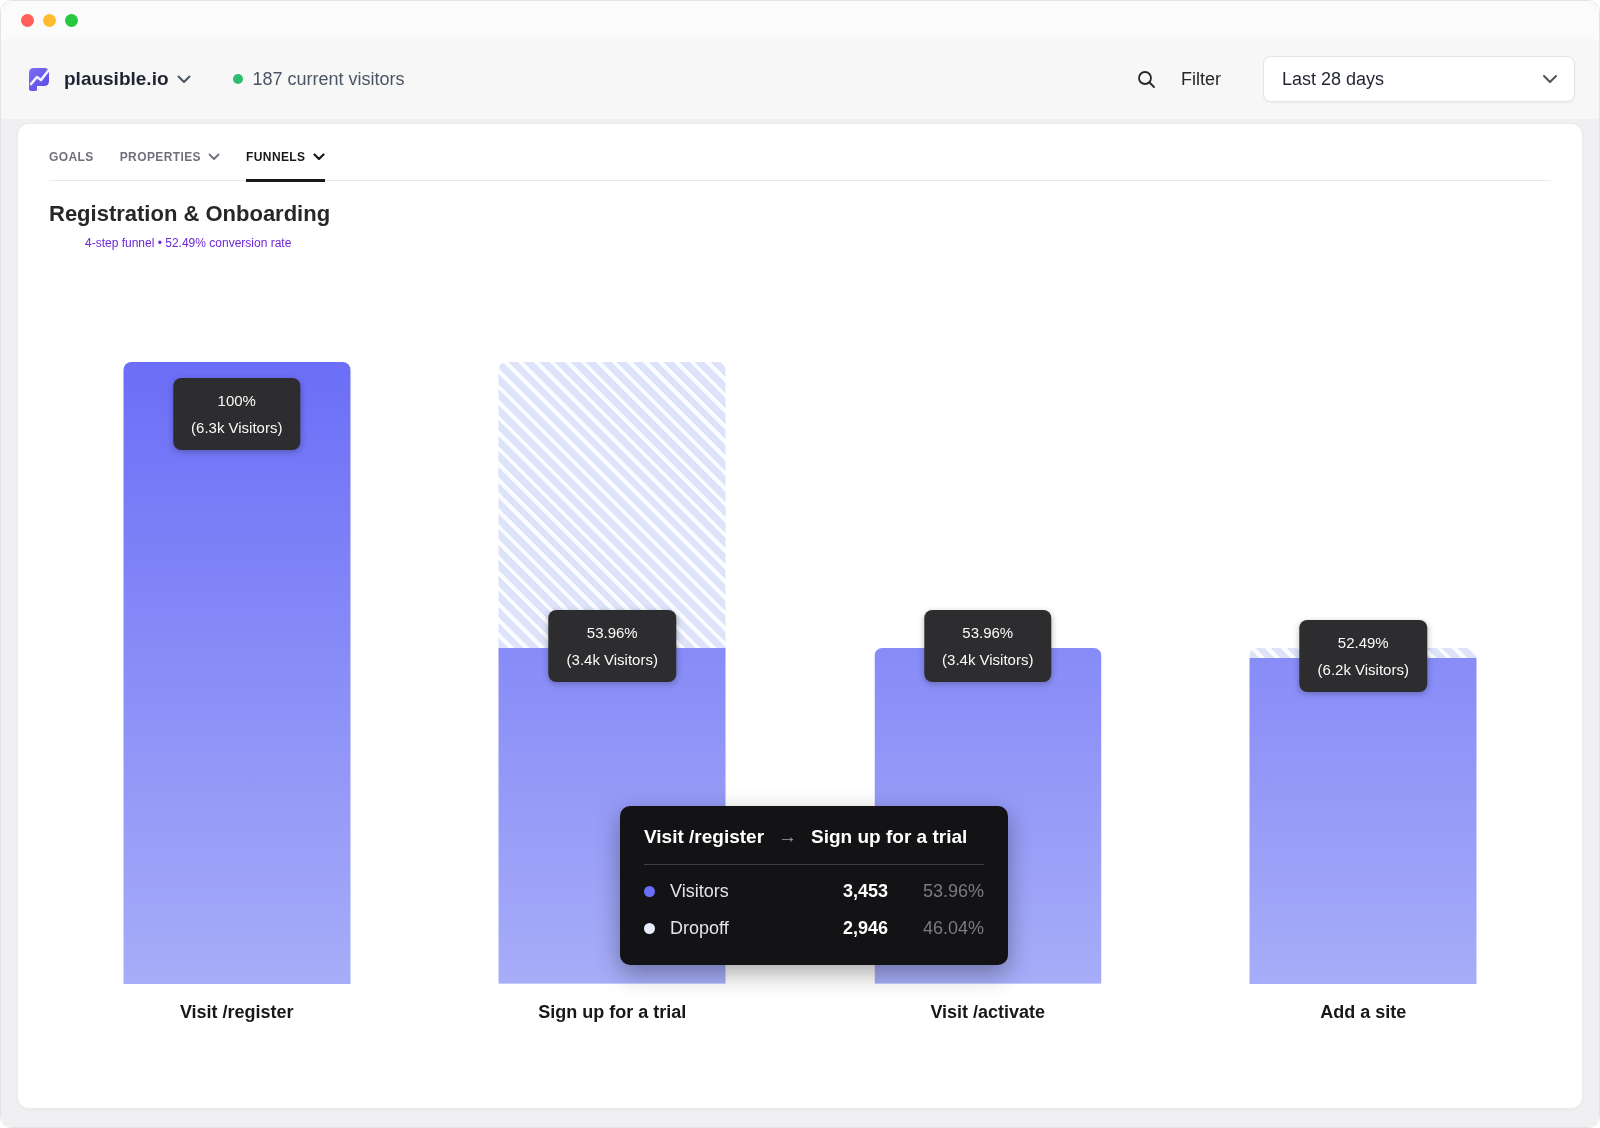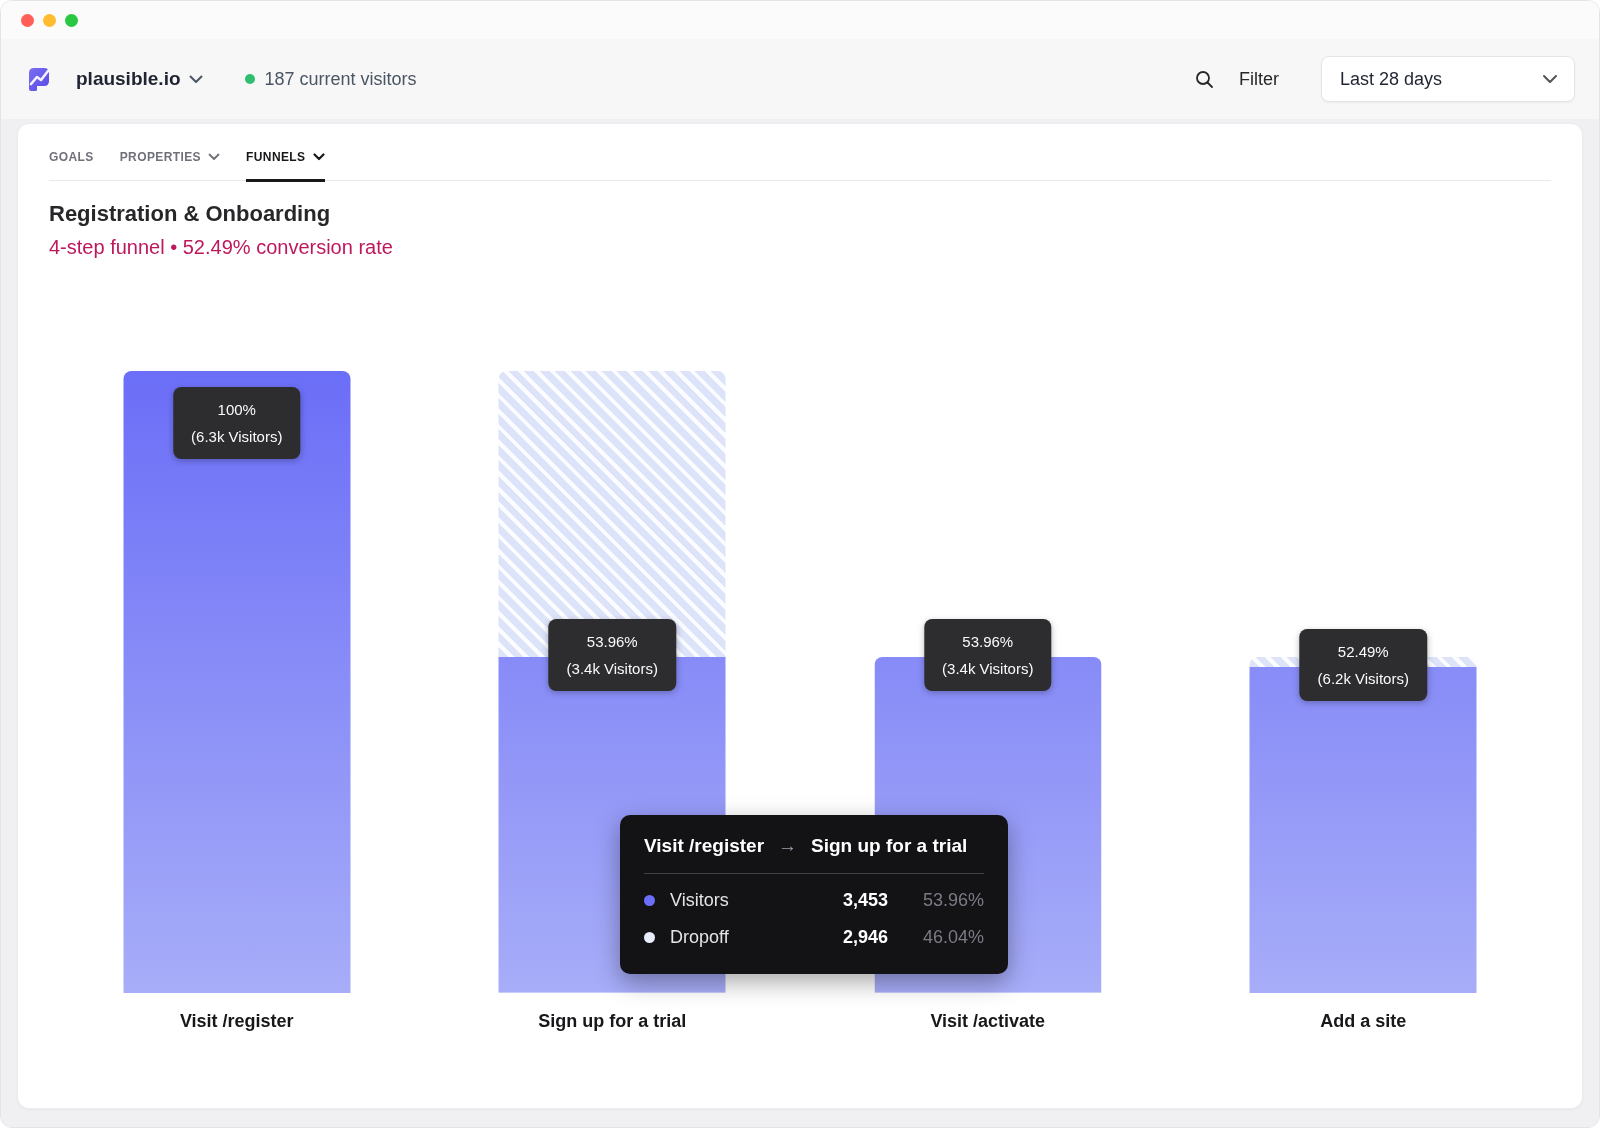--- a/index.html
+++ b/index.html
@@ -7,48 +7,48 @@
   .window {
     position:relative; width:1600px; height:1128px; margin:0 auto;
     background:#ffffff; border:1px solid #e4e4e7; border-radius:12px; overflow:hidden;
   }
   
   .titlebar { height:38px; background:#fbfbfc; display:flex; align-items:center; padding-left:20px; gap:9px; }
   .light { width:13px; height:13px; border-radius:50%; }
   
   .appheader { height:80px; background:#f7f7f8; display:flex; align-items:center; padding:0 24px; }
   .logo { width:28px; height:28px; flex:none; }
-  .sitename { margin-left:23px; font-size:19px; font-weight:bold; color:#1f2430; }
+  .sitename { margin-left:11px; font-size:19px; font-weight:bold; color:#1f2430; }
   .chev { color:#4b5563; margin-left:8px; display:flex; }
   .live { display:flex; align-items:center; margin-left:42px; gap:10px; }
   .live-dot { width:10px; height:10px; border-radius:50%; background:#2fbe70; }
   .live-text { font-size:18px; color:#4b5563; }
   .spacer { flex:1; }
   .filter-btn { display:flex; align-items:center; gap:25px; color:#27272a; font-size:18px; margin-right:42px; cursor:pointer; }
   .datebox {
-    width:254px; height:46px; background:#ffffff; border:1px solid #e4e4e7; border-radius:8px;
+    width:312px; height:46px; background:#ffffff; border:1px solid #e4e4e7; border-radius:8px;
     display:flex; align-items:center; justify-content:space-between; padding:0 16px 0 18px;
     box-shadow:0 1px 2px rgba(0,0,0,.05); cursor:pointer;
   }
   .datebox-label { font-size:18px; color:#1f2430; font-weight:500; }
   
   .page { height:1010px; background:#f0f0f2; padding:4px 16px 20px; }
   .card {
     height:100%; background:#ffffff; border:1px solid #ececef; border-radius:12px;
     box-shadow:0 1px 3px rgba(0,0,0,.04); padding:26px 31px 0;
   }
   .tabs { display:flex; align-items:flex-end; gap:26px; border-bottom:1px solid #e9e9eb; }
   .tab { position:relative; display:flex; align-items:center; gap:7px; padding-bottom:16px;
          font-size:12px; font-weight:600; letter-spacing:.4px; color:#70707b; cursor:pointer; }
   .tab.active { color:#18181b; font-weight:bold; }
   .tab.active::after { content:''; position:absolute; left:0; right:0; bottom:-2px; height:3px; background:#18181b; }
   .tab .chev { margin-left:0; color:#70707b; }
   .tab.active .chev { color:#18181b; }
   .funnel-title { margin-top:20px; font-size:22px; font-weight:bold; color:#27272a; }
-  .funnel-subtitle { margin-top:9px; font-size:20px; color:#be185d; }
+  .funnel-subtitle { margin-top:9px; font-size:12px; color:#6d28d9;margin-left:36px; }
   
   .chart { position:relative; margin-top:112px; }
   .cols { display:flex; height:622px; }
   .col { flex:1; position:relative; }
   .bar-stack { position:absolute; bottom:0; left:50%; transform:translateX(-50%);
                width:227px; height:100%; display:flex; flex-direction:column; justify-content:flex-end; }
   .bar-hatch { border-radius:8px 8px 0 0; }
   .bar-solid { }
   .badge {
     position:absolute; left:50%; transform:translateX(-50%);

